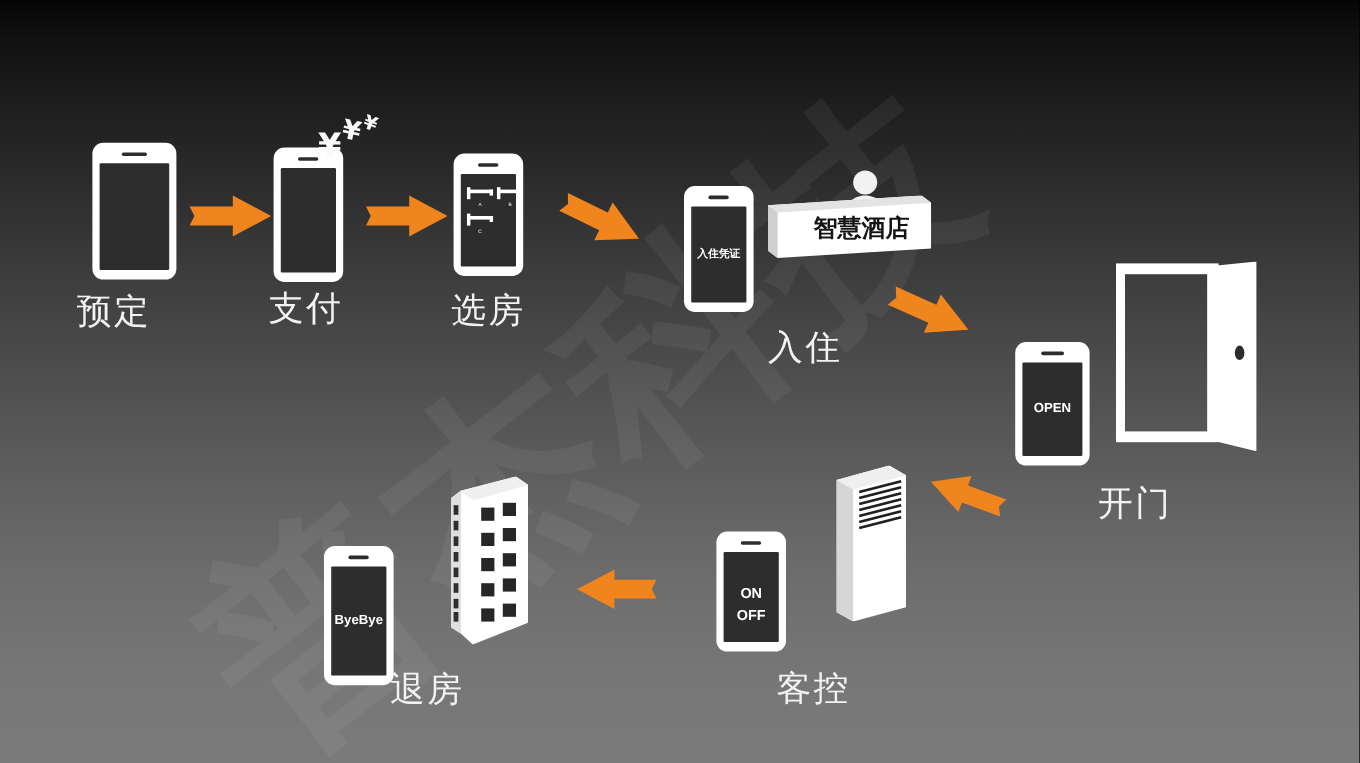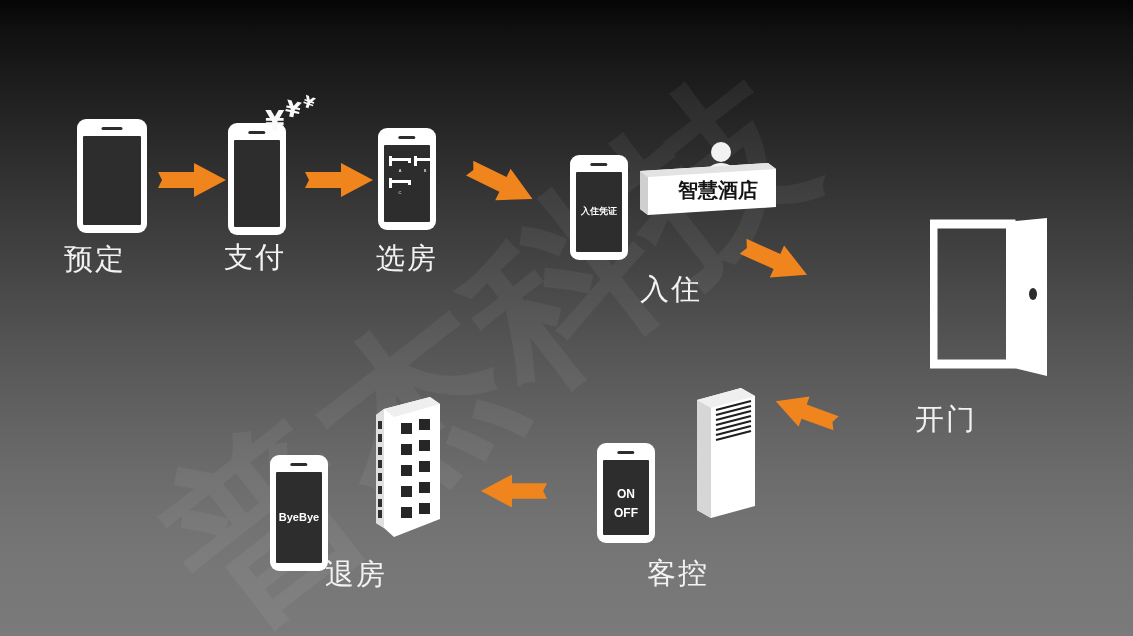--- a/index.html
+++ b/index.html
@@ -259,20 +259,26 @@
   </div>
 
   <div class="step-label" style="left:640px; top:270px;text-align:right;">入住</div>
 
   <div class="arrow" style="left:740px; top:240px; transform:rotate(24deg);">
     <svg width="72" height="42" viewBox="0 0 70 40">
       <path d="M0,12 L36,12 L36,3 L68,20 L36,37 L36,28 L0,28 L4,20 Z" fill="#f0851e"></path>
     </svg>
   </div>
 
+  <div class="phone" style="left:846px; top:285px; width:62px; height:103px;">
+    <div class="speaker"></div>
+    <div class="screen">
+      <div class="screen-text" style="font-size:11px;">OPEN</div>
+    </div>
+  </div>
 
   <div id="door" style="left:930px; top:218px;">
     <svg width="120" height="158" viewBox="0 0 120 158">
 
       <rect x="3" y="6" width="78" height="140" fill="none" stroke="#ffffff" stroke-width="9"></rect>
 
       <polygon points="76,4 117,0 117,158 76,148" fill="#ffffff"></polygon>
 
       <ellipse cx="103" cy="76" rx="4" ry="6" fill="#2d2d2d"></ellipse>
     </svg>

